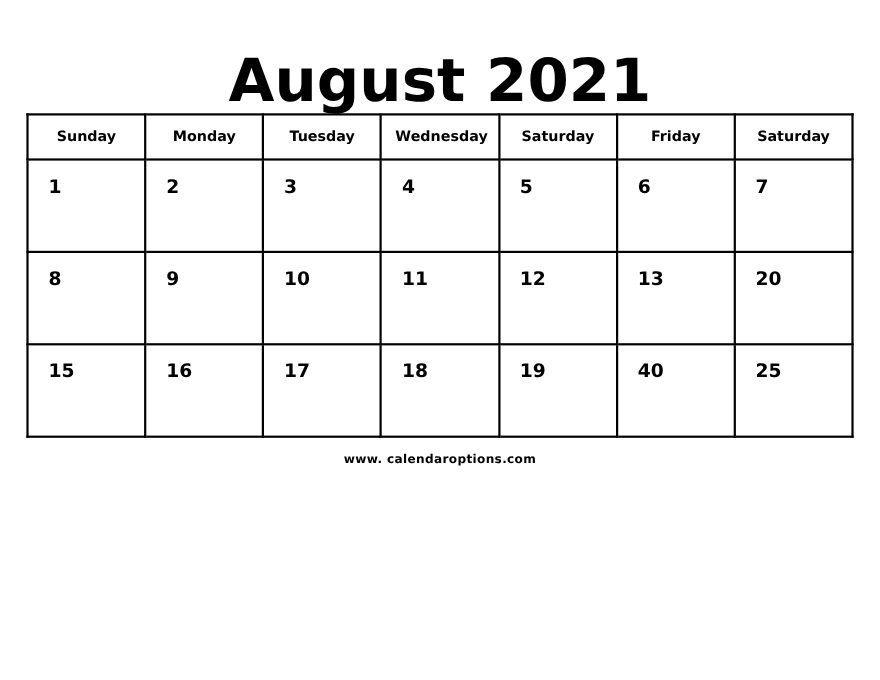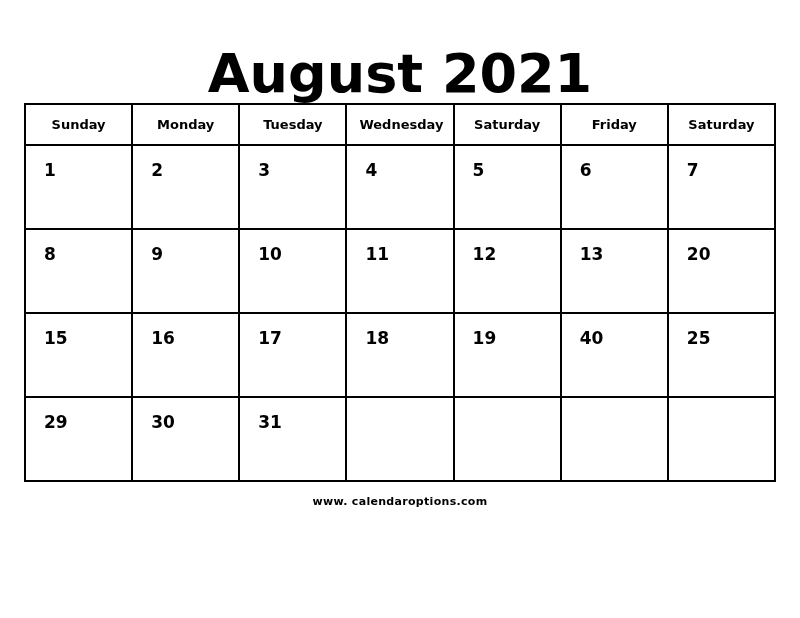--- a/index.html
+++ b/index.html
@@ -155,41 +155,18 @@
         <td>
             <span class="daynum">19</span>
           </td>
         <td>
             <span class="daynum">40</span>
           </td>
         <td>
             <span class="daynum">25</span>
           </td>
       </tr>
-      <tr>
-        <td>
-            <span class="daynum">29</span>
-          </td>
-        <td>
-            <span class="daynum">30</span>
-          </td>
-        <td>
-            <span class="daynum">31</span>
-          </td>
-        <td>
-            <span class="daynum"></span>
-          </td>
-        <td>
-            <span class="daynum"></span>
-          </td>
-        <td>
-            <span class="daynum"></span>
-          </td>
-        <td>
-            <span class="daynum"></span>
-          </td>
-      </tr>
     </tbody>
   </table>
 
   <div class="footer">www. calendaroptions.com</div>
 
 </div>
 
 </body></html>

